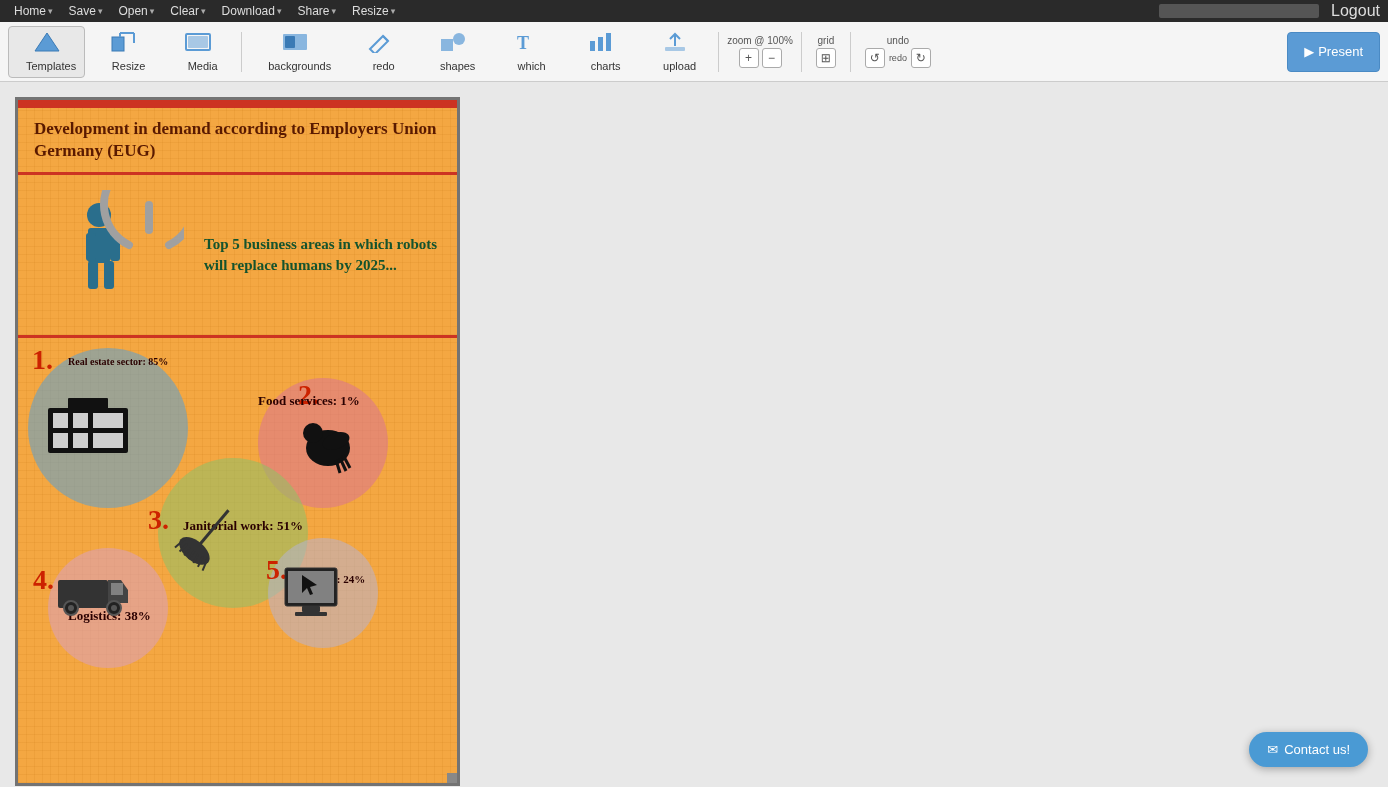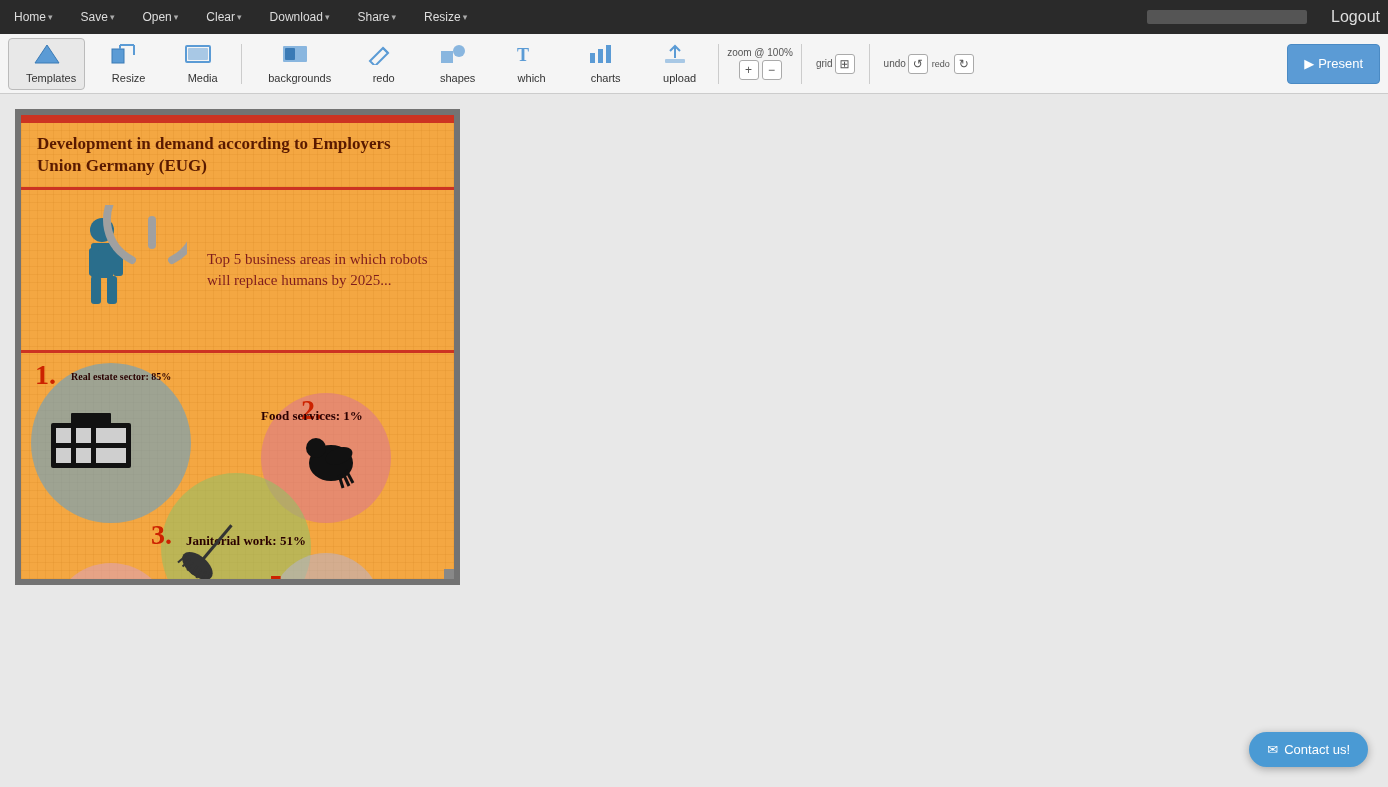--- a/index.html
+++ b/index.html
@@ -5,22 +5,22 @@
     * { margin: 0; padding: 0; box-sizing: border-box; }
     body { width: 1388px; height: 787px; background: #f0f0f0; font-family: Arial, sans-serif; overflow: hidden; }
 
     
     #top-menubar {
       width: 100%;
       height: 22px;
       background: #2a2a2a;
       display: flex;
       align-items: center;
-      padding: 17px 8px;
-      gap: 16px;
+      padding: 5px 8px;
+      gap: 4px;
     }
     .menu-item {
       color: #ddd;
       font-size: 12px;
       padding: 2px 6px;
       cursor: pointer;
       display: flex;
       align-items: center;
       gap: 2px;
       border-radius: 2px;
@@ -74,21 +74,21 @@
 
     .toolbar-divider {
       width: 1px;
       height: 40px;
       background: #ccc;
       margin: 0 4px;
     }
 
     .toolbar-small-group {
       display: flex;
-      flex-direction: row;
+      flex-direction: column;
       align-items: center;
       justify-content: center;
       padding: 4px 6px;
       cursor: pointer;
       font-size: 11px;
       color: #555;
       gap: 2px;
     }
     .small-icon-btn {
       width: 20px;
@@ -126,23 +126,23 @@
       display: flex;
       align-items: flex-start;
       justify-content: flex-start;
       padding: 15px;
       position: relative;
     }
 
     
     #slide {
       width: 445px;
-      height: 476px;
+      height: 689px;
       background: #f4a742;
-      border: 6px solid #737373;
+      border: 3px solid #737373;
       position: relative;
       overflow: hidden;
     }
 
     
     #slide::before {
       content: '';
       position: absolute;
       top: 0; left: 0; right: 0; bottom: 0;
       background-image:
@@ -193,22 +193,22 @@
     .hero-icon-area {
       width: 160px;
       position: relative;
       display: flex;
       align-items: center;
       justify-content: center;
     }
     .hero-text {
       flex: 1;
       font-size: 15px;
-      font-weight: normal;
-      color: #7f1d1d;
+      font-weight: bold;
+      color: #14532d;
       font-family: Georgia, serif;
       line-height: 1.4;
       padding-left: 10px;
     }
 
     
     .items-section {
       position: relative;
       padding: 0 16px;
       height: 350px;

